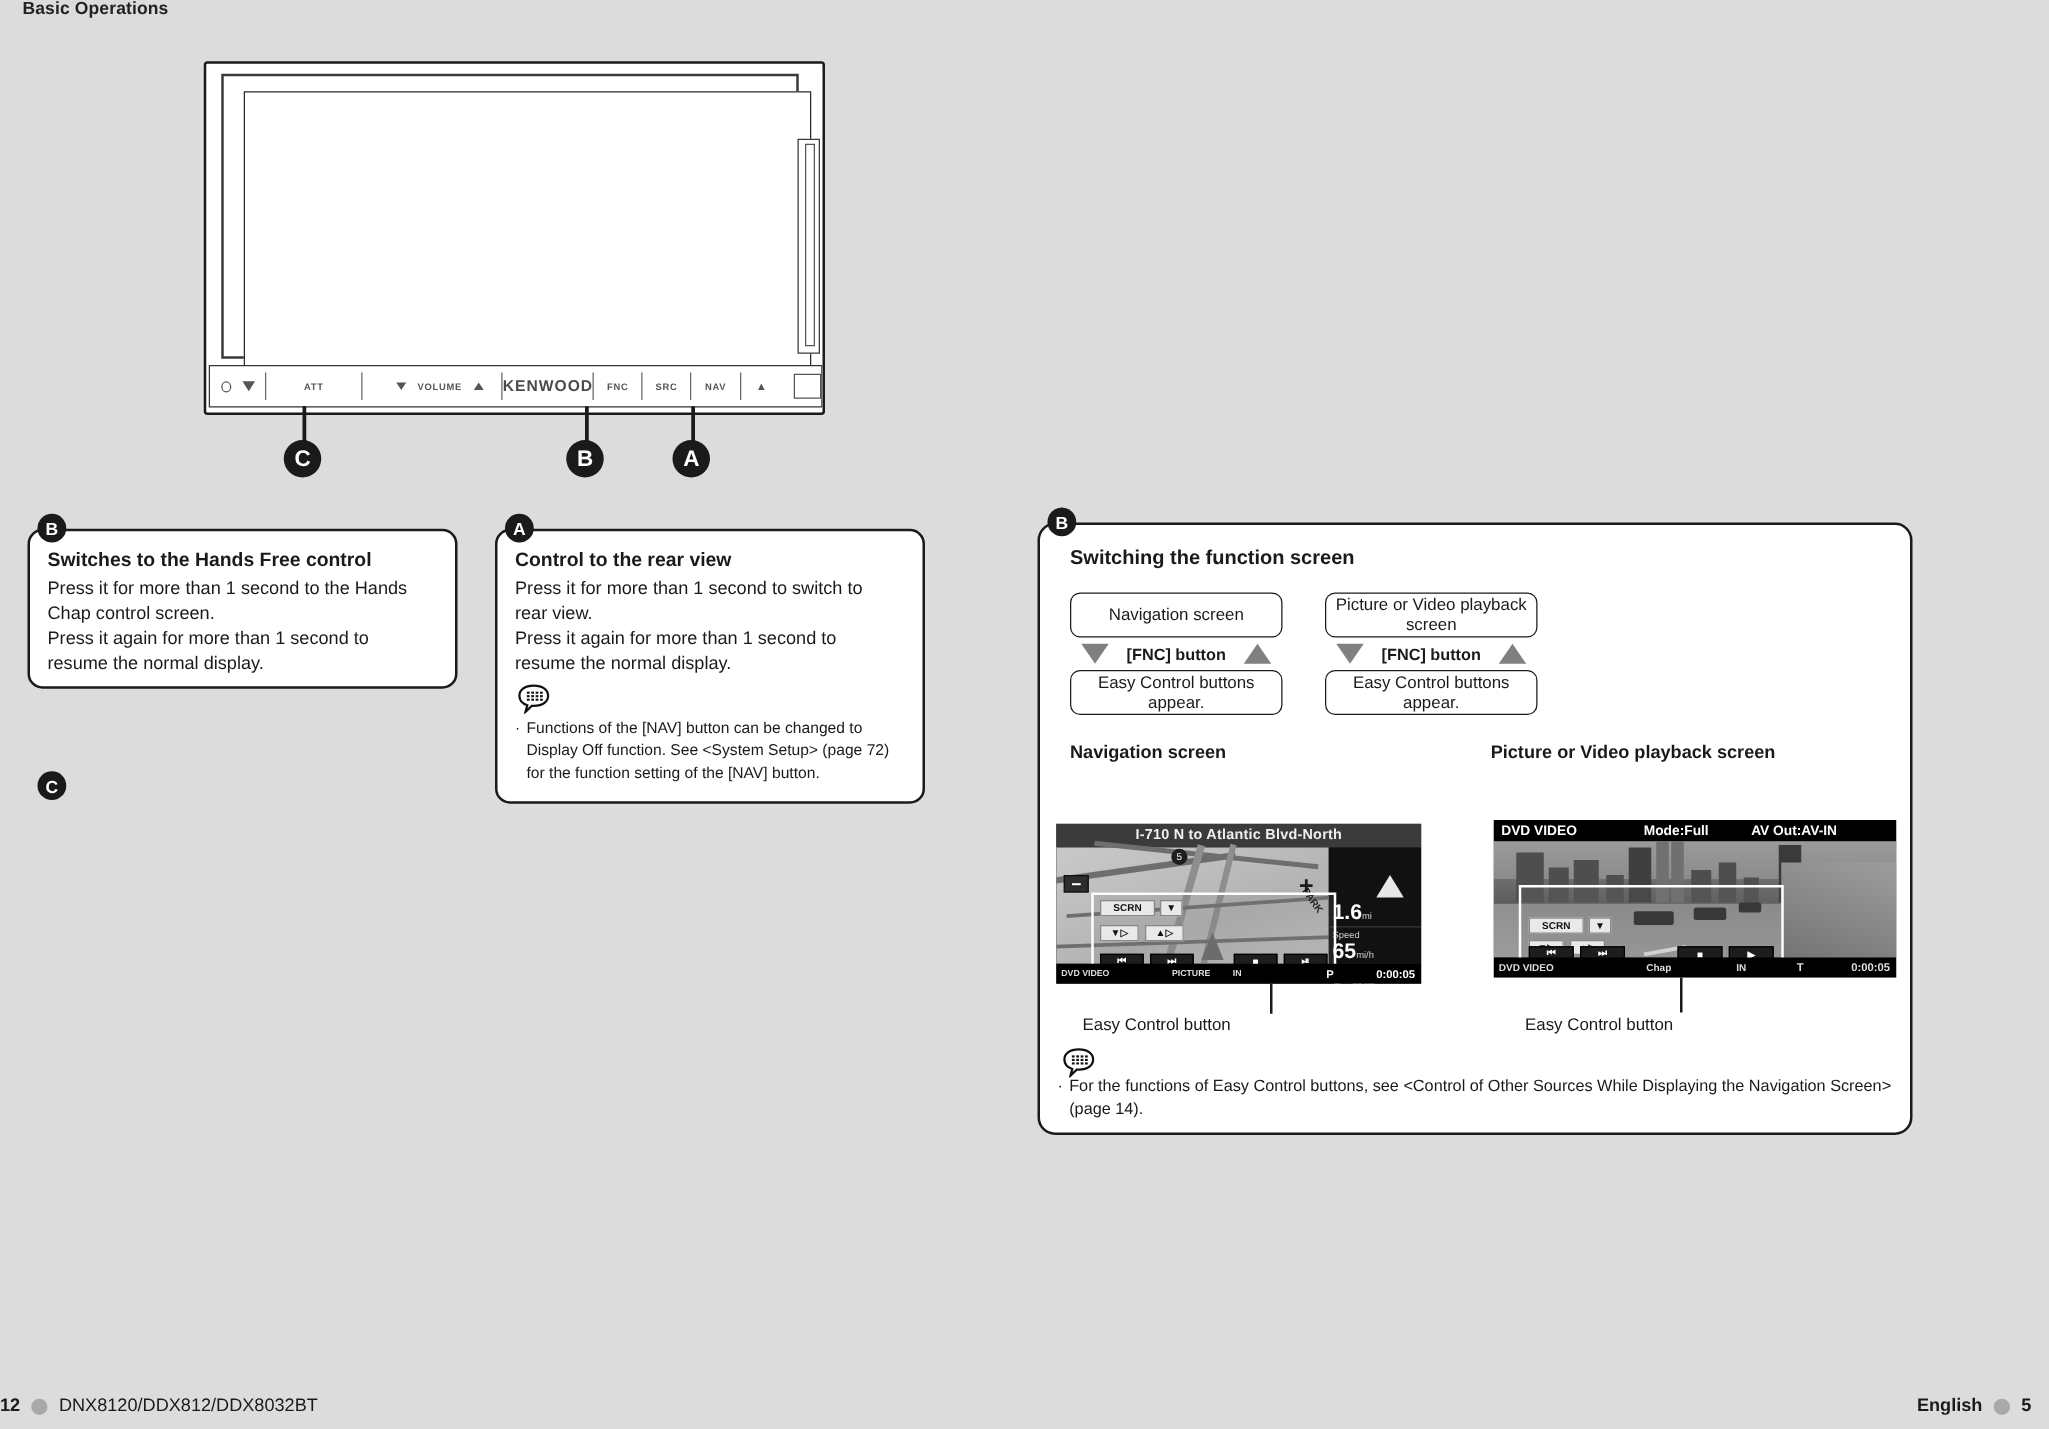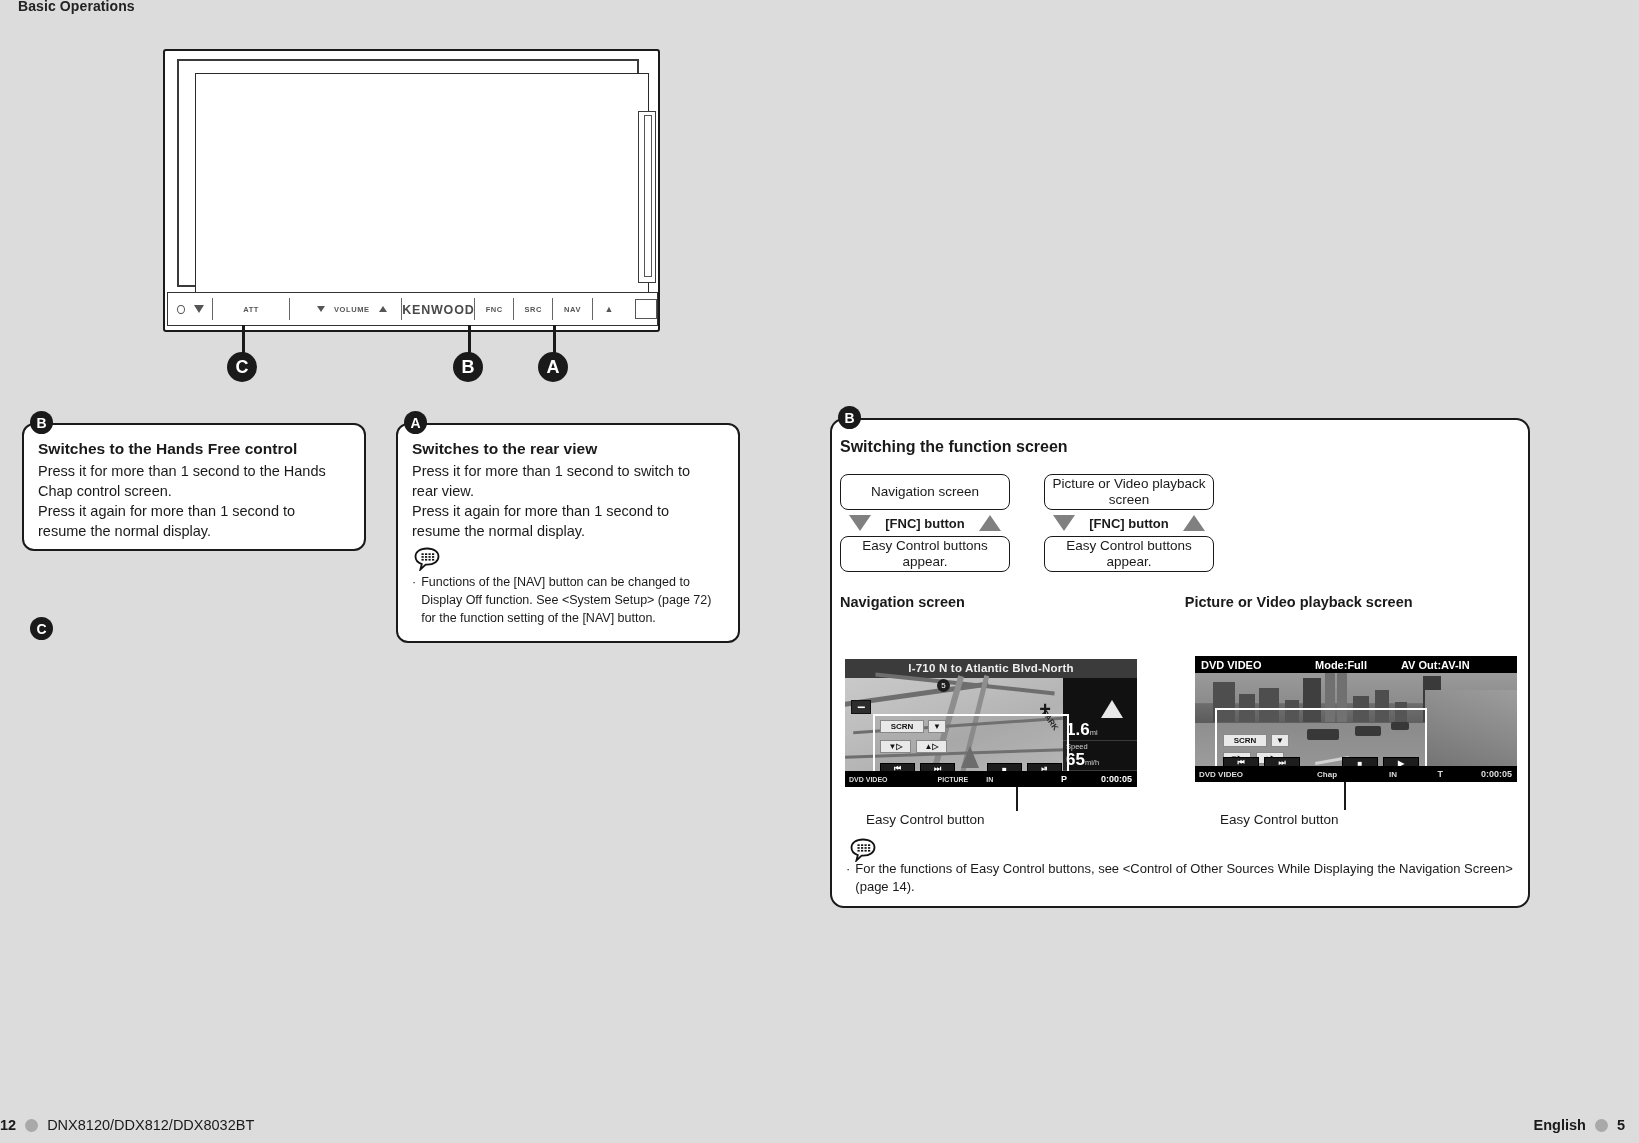--- a/index.html
+++ b/index.html
@@ -303,21 +303,21 @@
     <div class="note-body">
       <div>Press it for more than 1 second to the Hands</div>
       <div>Chap control screen.</div>
       <div>Press it again for more than 1 second to</div>
       <div>resume the normal display.</div>
     </div>
   </div>
   <div class="badge badge-sm" style="left:30px; top:411px;">B</div>
 
   <div class="notebox" style="left:396px; top:423px; width:344px; height:220px;">
-    <div class="note-title">Switches to the rear view</div>
+    <div class="note-title">Control to the rear view</div>
     <div class="note-body">
       <div>Press it for more than 1 second to switch to</div>
       <div>rear view.</div>
       <div>Press it again for more than 1 second to</div>
       <div>resume the normal display.</div>
     </div>
     <div class="memo">
       <svg width="26" height="24" viewBox="0 0 26 24">
         <path d="M13 1.5 C5.5 1.5 1.5 5.2 1.5 9.6 C1.5 13 4 15.9 7.8 17.2 L6.4 22.5 L11.6 17.6 C12 17.65 12.5 17.7 13 17.7 C20.5 17.7 24.5 14 24.5 9.6 C24.5 5.2 20.5 1.5 13 1.5 Z" fill="#fff" stroke="#111" stroke-width="1.8"></path>
         <g fill="#111">
@@ -341,21 +341,21 @@
         <span class="dot">·</span>
         <span>Functions of the [NAV] button can be changed to Display Off function. See &lt;System Setup&gt; (page 72) for the function setting of the [NAV] button.</span>
       </div>
     </div>
   </div>
   <div class="badge badge-sm" style="left:404px; top:411px;">A</div>
 
   <div class="badge badge-sm" style="left:30px; top:617px;">C</div>
 
   <div class="pane-right">
-    <div style="padding:18px 20px 0 8px;">
+    <div style="padding:18px 20px 0 24px;">
       <div class="rp-title">Switching the function screen</div>
 
       <div style="display:flex; gap:34px; margin-top:18px;">
 
         <div style="width:170px;">
           <div class="flowbox" style="height:36px;">Navigation screen</div>
           <div class="fnc-row" style="margin:5px 0;">
             <span class="tri-dn-g"></span>
             <span class="fnc-label">[FNC] button</span>
             <span class="tri-up-g"></span>

